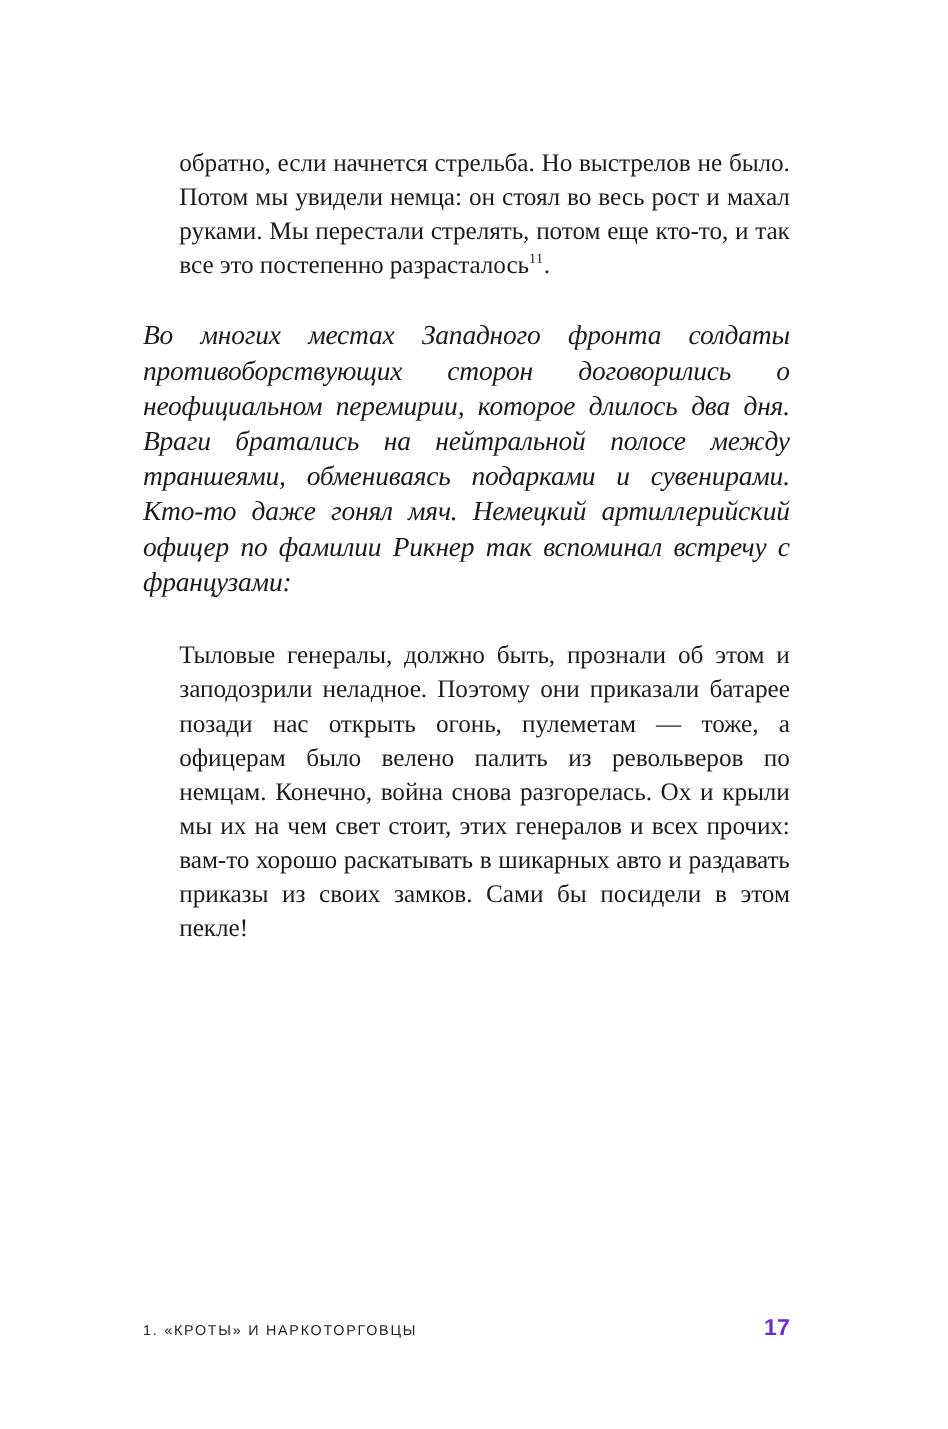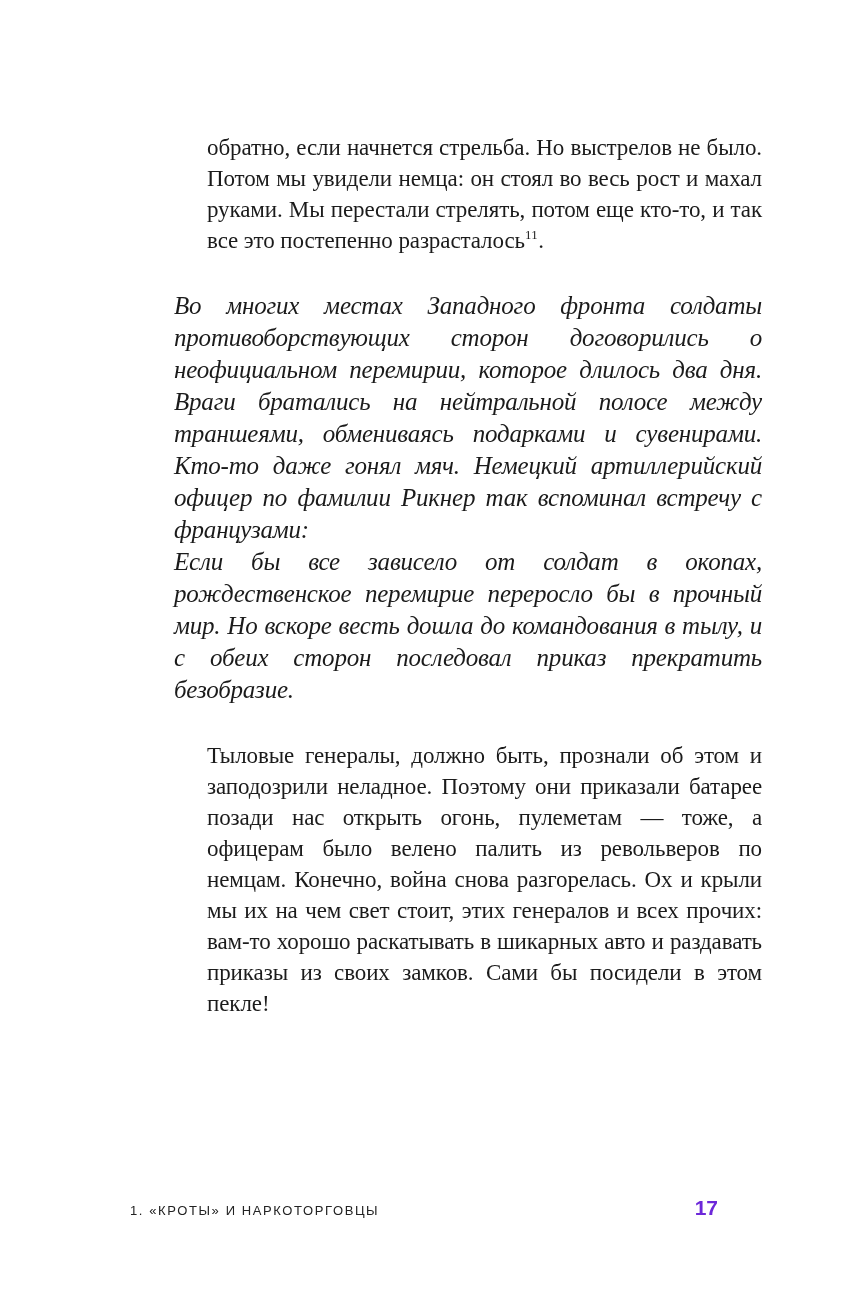--- a/index.html
+++ b/index.html
@@ -18,21 +18,20 @@
     position: relative;
     width: 862px;
     height: 1299px;
     background: #ffffff;
   }
   .content {
     position: absolute;
     left: 130px;
     top: 132px;
     width: 588px;
-    margin-left: 44px;
   }
   .content > * + * {
     margin-top: 33px;
   }
   .body-para {
     margin: 0;
     font-size: 25px;
     line-height: 32px;
     text-align: justify;
     letter-spacing: -0.2px;
@@ -85,21 +84,20 @@
 <body>
 
 <div class="page">
   <main class="content">
 
     <blockquote class="quote"><span>обратно, если начнется стрельба. Но выстрелов не было. Потом мы увидели немца: он стоял во весь рост и махал руками. Мы перестали стрелять, потом еще кто-то, и так все это постепенно разрасталось</span><sup class="footnote">11</sup><span>.</span></blockquote>
 
     <p class="body-para">Во многих местах Западного фронта солдаты противоборствующих сторон договорились о неофициальном перемирии, которое длилось два дня. Враги братались на нейтральной полосе между траншеями, обмениваясь подарками и сувенирами. Кто-то даже гонял мяч. Немецкий артиллерийский офицер по фамилии Рикнер так вспоминал встречу с французами:</p>
 
 
-    <p class="body-para">Если бы все зависело от солдат в окопах, рождественское перемирие переросло бы в прочный мир. Но вскоре весть дошла до командования в тылу, и с обеих сторон последовал приказ прекратить безобразие.</p>
 
     <blockquote class="quote">Тыловые генералы, должно быть, прознали об этом и заподозрили неладное. Поэтому они приказали батарее позади нас открыть огонь, пулеметам — тоже, а офицерам было велено палить из револьверов по немцам. Конечно, война снова разгорелась. Ох и крыли мы их на чем свет стоит, этих генералов и всех прочих: вам-то хорошо раскатывать в шикарных авто и раздавать приказы из своих замков. Сами бы посидели в этом пекле!</blockquote>
 
   </main>
 
   <footer class="footer">
     <span class="running-title">1. «КРОТЫ» И НАРКОТОРГОВЦЫ</span>
     <span class="page-number">17</span>
   </footer>
 </div>

